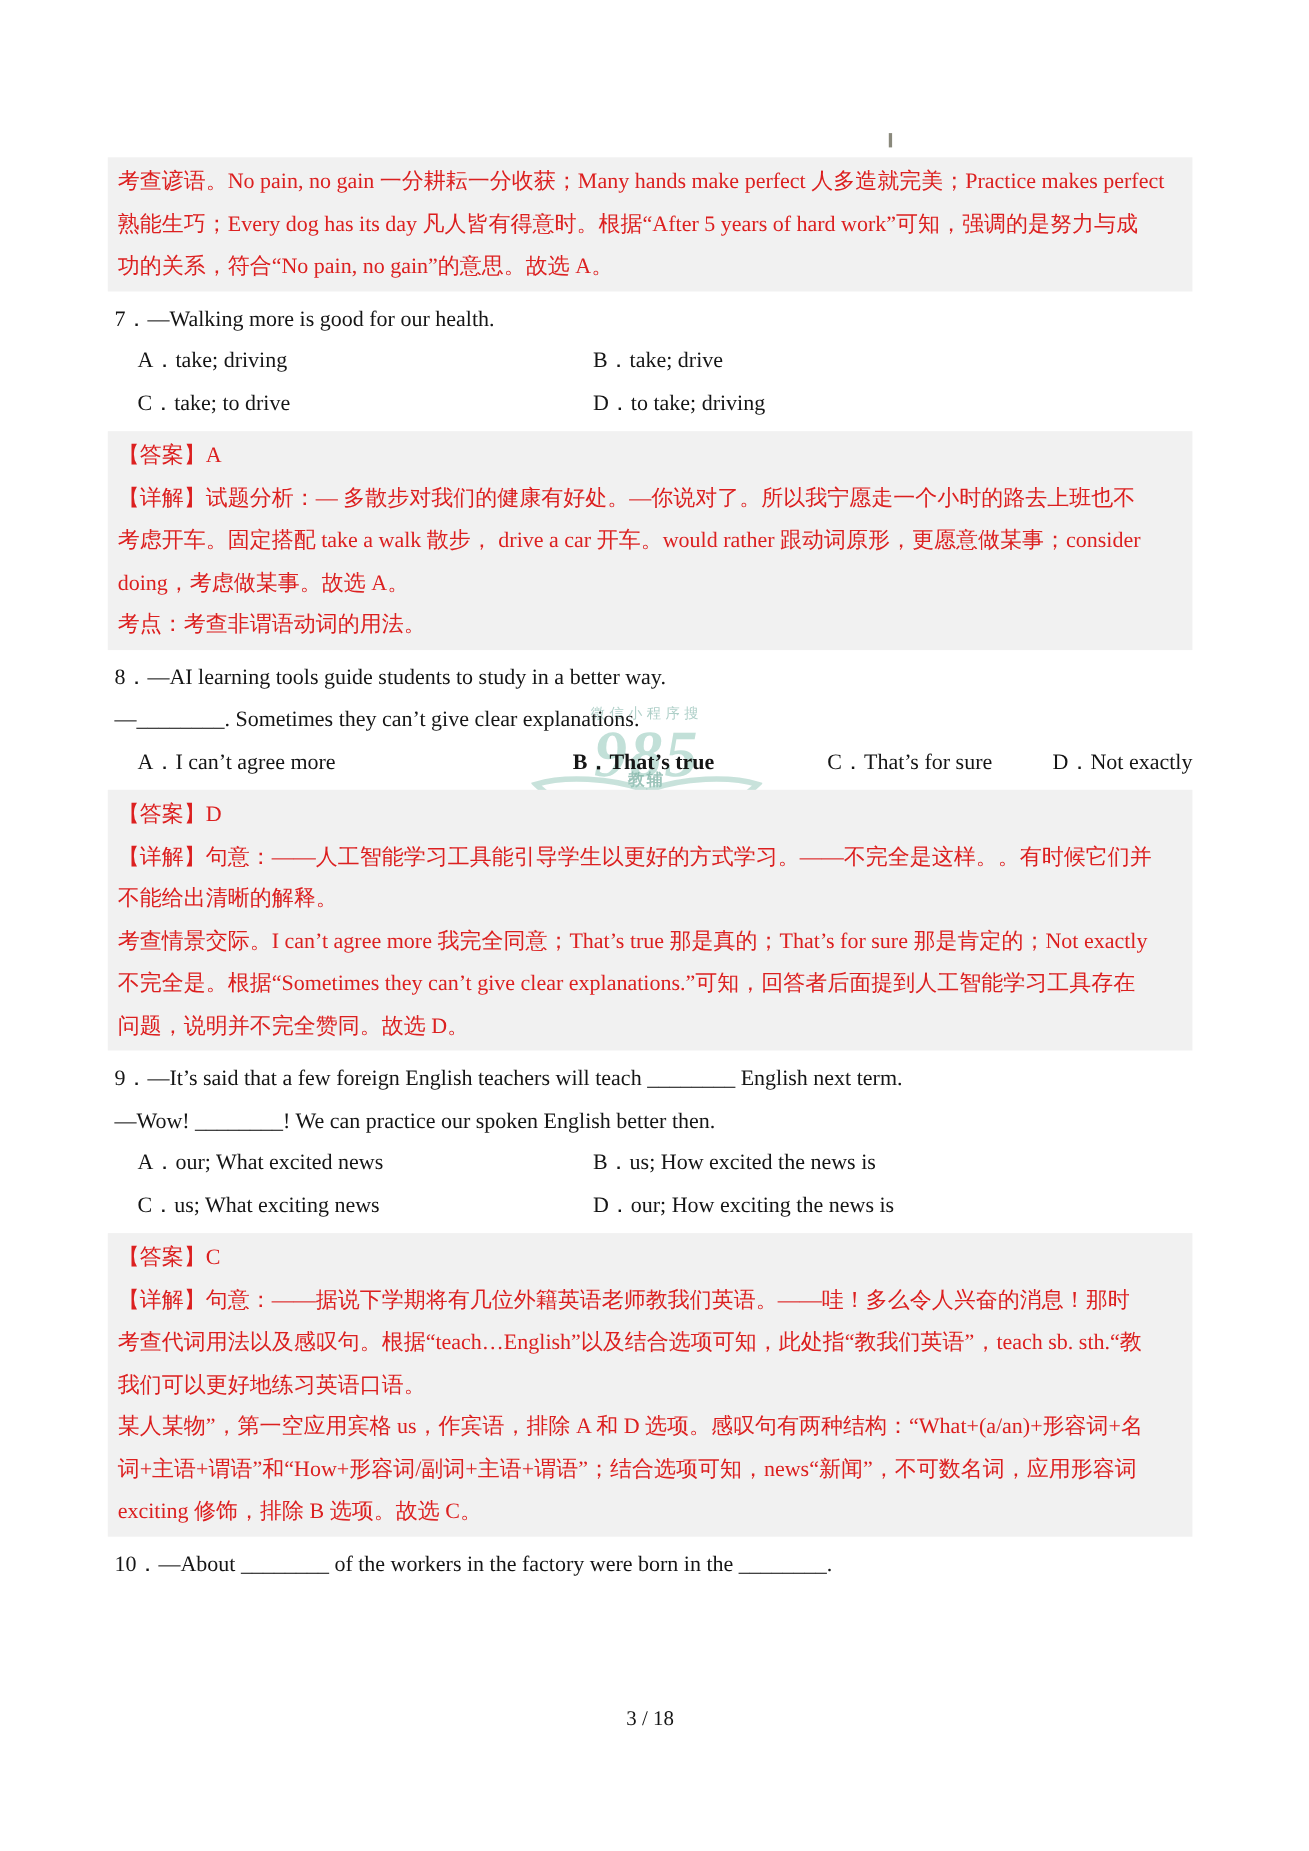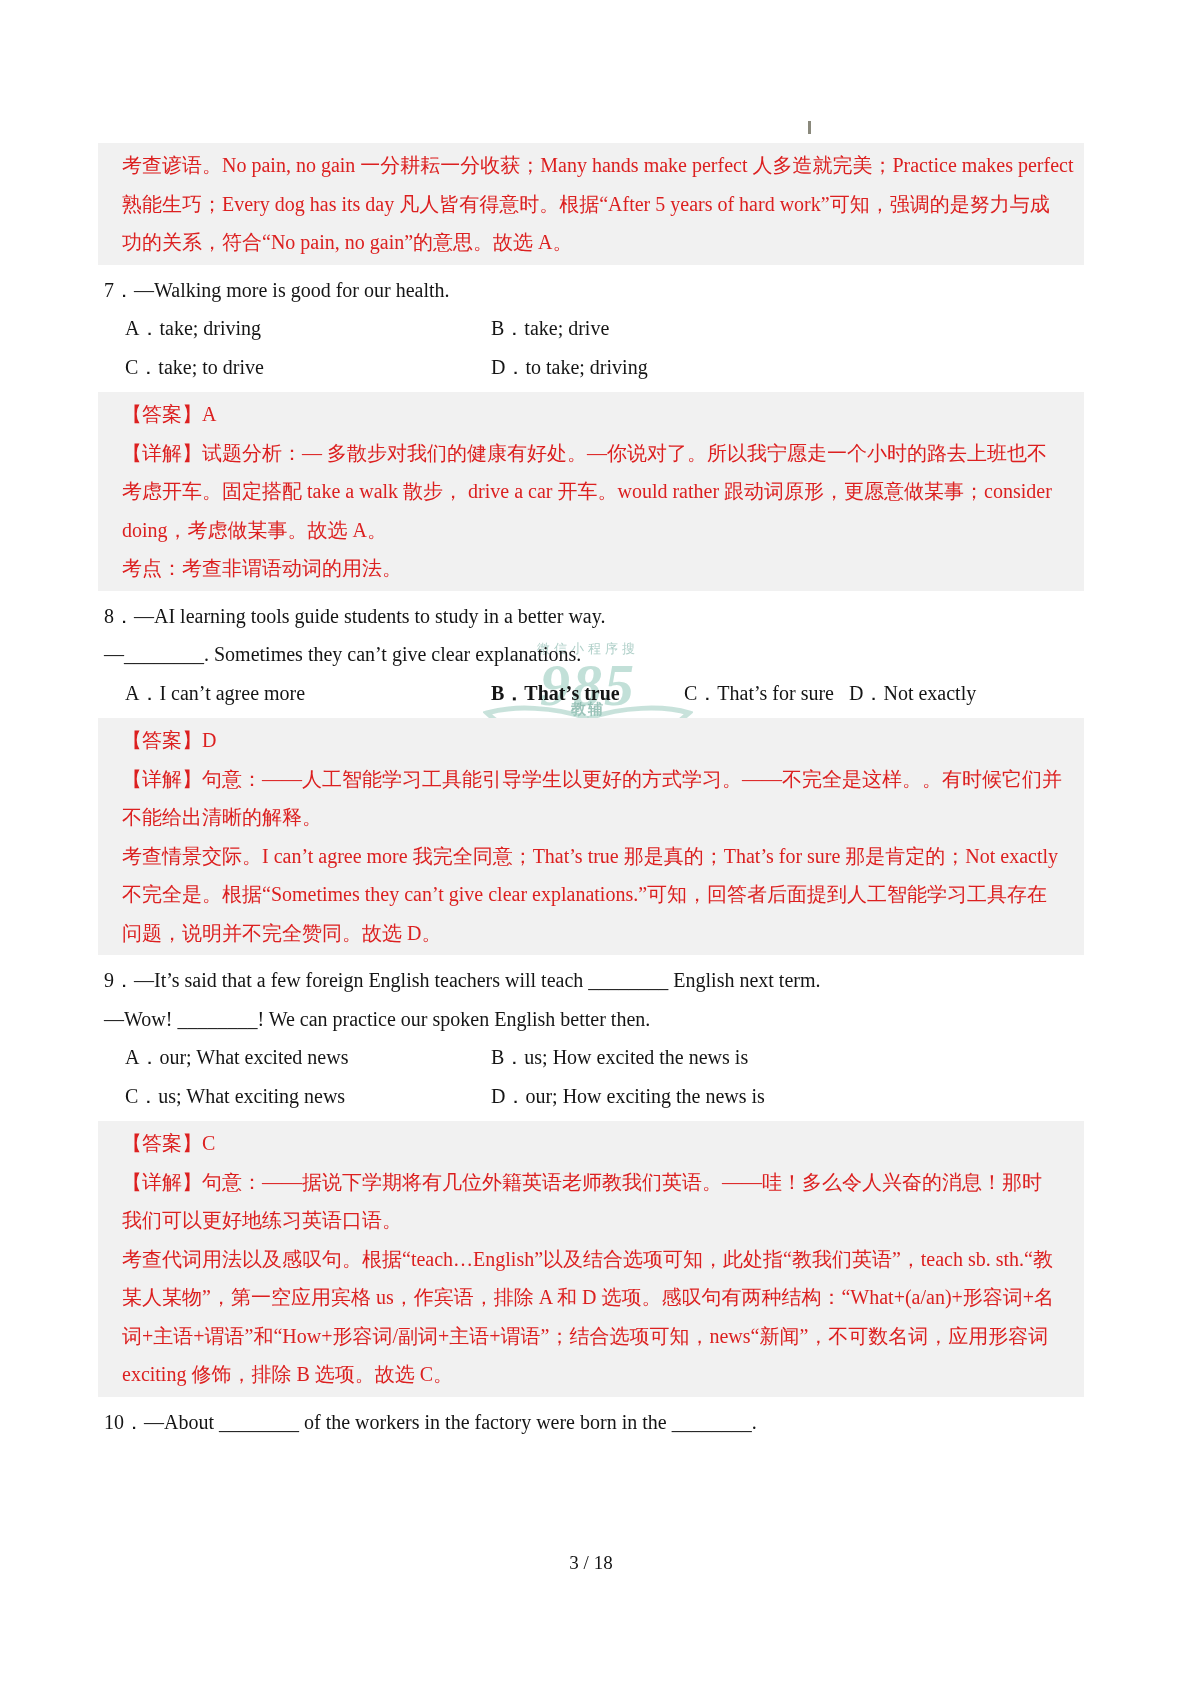--- a/index.html
+++ b/index.html
@@ -11,24 +11,24 @@
     font-family:"Liberation Serif","DejaVu Serif",serif;
     color:#151515;
   }
   .content{position:absolute;left:98px;top:143px;width:986px;z-index:1;}
   .line{
     height:38.5px;line-height:38.5px;
     font-size:20px;
     padding-left:6px;
     white-space:nowrap;
   }
-  .exp{background:var(--block-bg,#f1f1f1);padding:3px 18px;}
+  .exp{background:var(--block-bg,#f1f1f1);padding:3px 3px;}
   .exp .line{color:var(--red,#dc2020);}
   .q{padding:6px 0;background:transparent;}
-  .line.opts{padding-left:27px;display:flex;}
+  .line.opts{padding-left:27px;display:flex;gap:48px;}
   .oc1{display:inline-block;width:366px;}
   .oc2{display:inline-block;width:193px;font-weight:bold;}
   .oc3{display:inline-block;width:165px;}
   .footer{
     position:absolute;left:98px;top:1552px;width:986px;
     text-align:center;font-size:19px;color:#151515;z-index:1;
   }
   
   .watermark{position:absolute;left:468px;top:640px;width:240px;height:118px;z-index:0;text-align:center;}
   .wm-top{position:absolute;top:0;left:0;right:0;font-size:13px;letter-spacing:4px;color:rgba(150,192,183,0.75);font-family:"Liberation Sans",sans-serif;}
@@ -112,22 +112,22 @@
       </div>
       <div class="line opts">
         <span class="oc1">C．us; What exciting news</span>
         <span>D．our; How exciting the news is</span>
       </div>
     </section>
 
     <section class="exp">
       <div class="line">【答案】C</div>
       <div class="line">【详解】句意：——据说下学期将有几位外籍英语老师教我们英语。——哇！多么令人兴奋的消息！那时</div>
+      <div class="line">考查代词用法以及感叹句。根据“teach…English”以及结合选项可知，此处指“教我们英语”，teach sb. sth.“教</div>
       <div class="line">我们可以更好地练习英语口语。</div>
-      <div class="line">考查代词用法以及感叹句。根据“teach…English”以及结合选项可知，此处指“教我们英语”，teach sb. sth.“教</div>
       <div class="line">某人某物”，第一空应用宾格 us，作宾语，排除 A 和 D 选项。感叹句有两种结构：“What+(a/an)+形容词+名</div>
       <div class="line">词+主语+谓语”和“How+形容词/副词+主语+谓语”；结合选项可知，news“新闻”，不可数名词，应用形容词</div>
       <div class="line">exciting 修饰，排除 B 选项。故选 C。</div>
     </section>
 
     <section class="q">
       <div class="line">10．—About ________ of the workers in the factory were born in the ________.</div>
     </section>
 
   </div>

